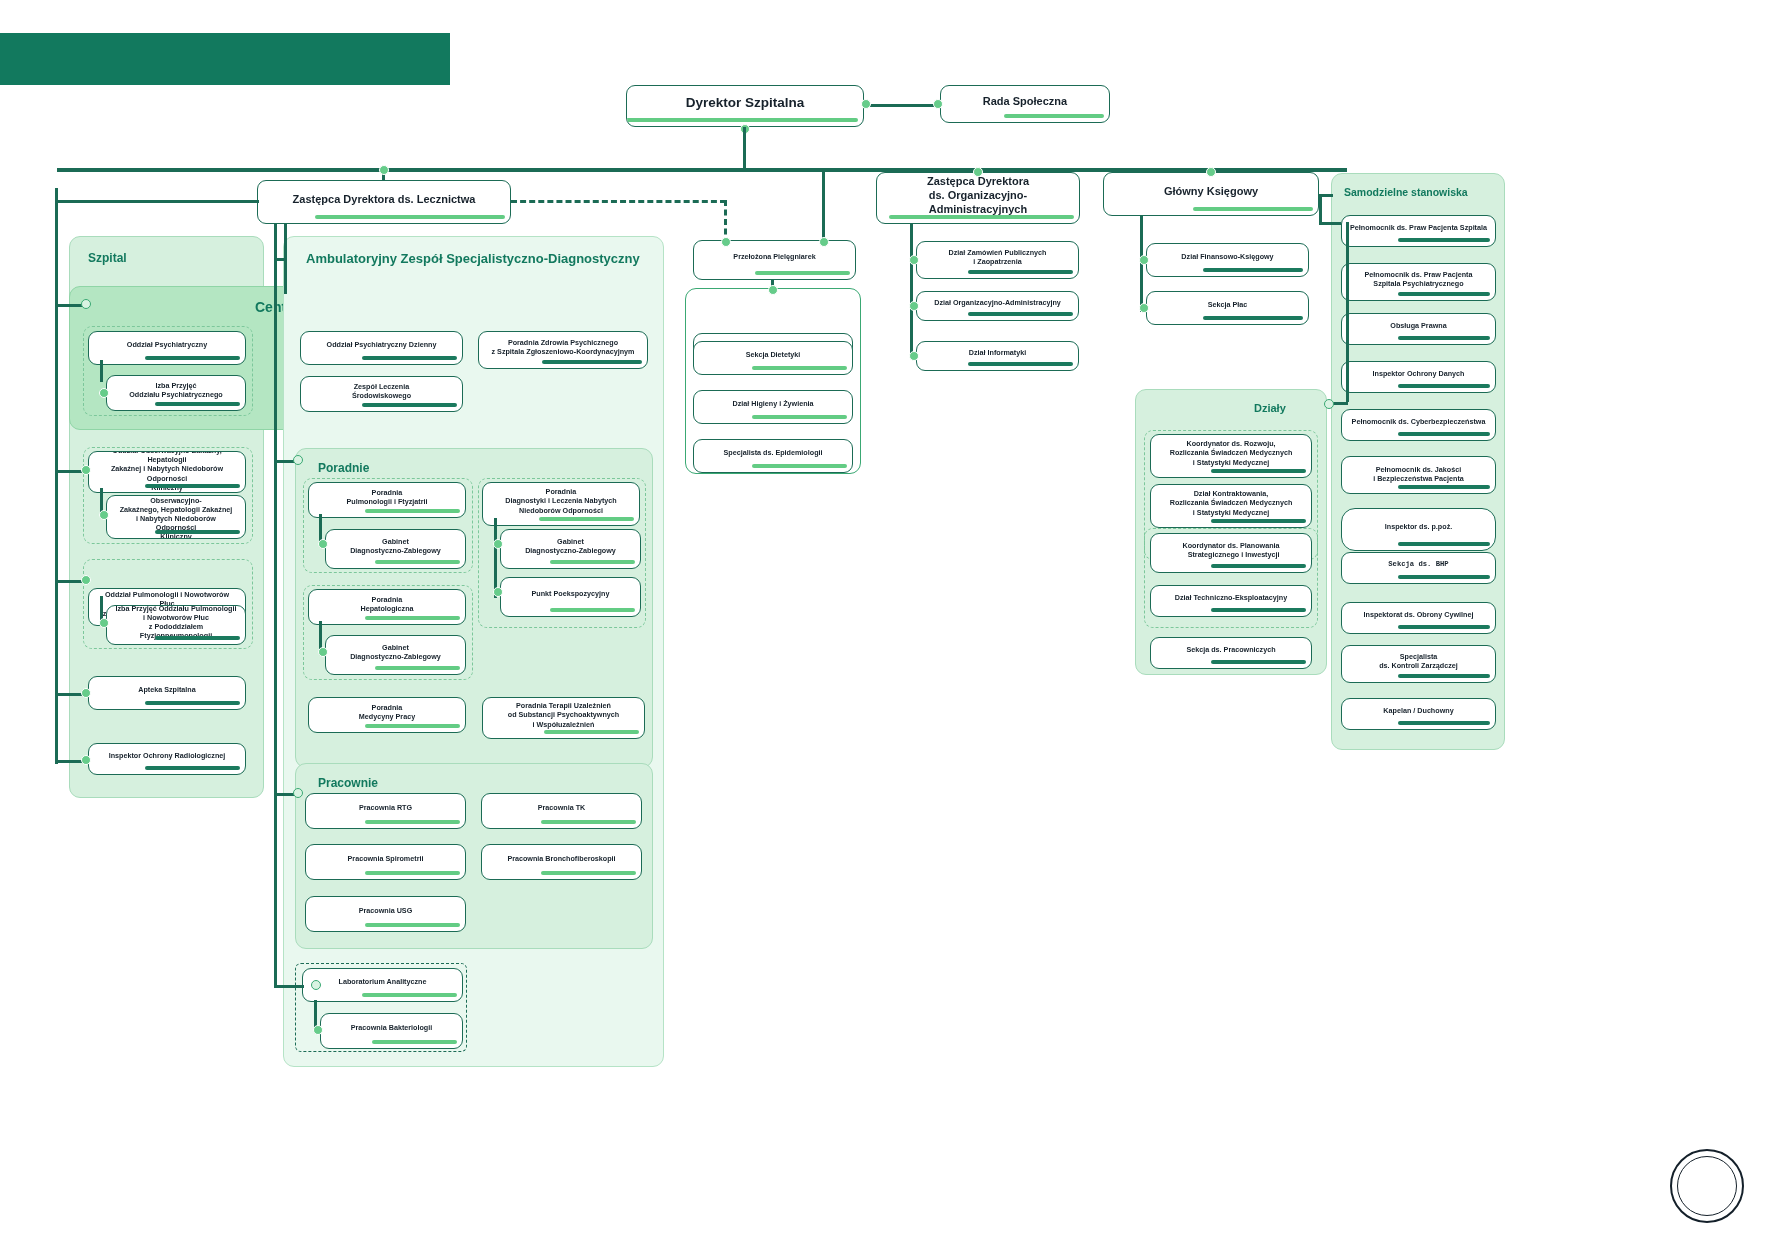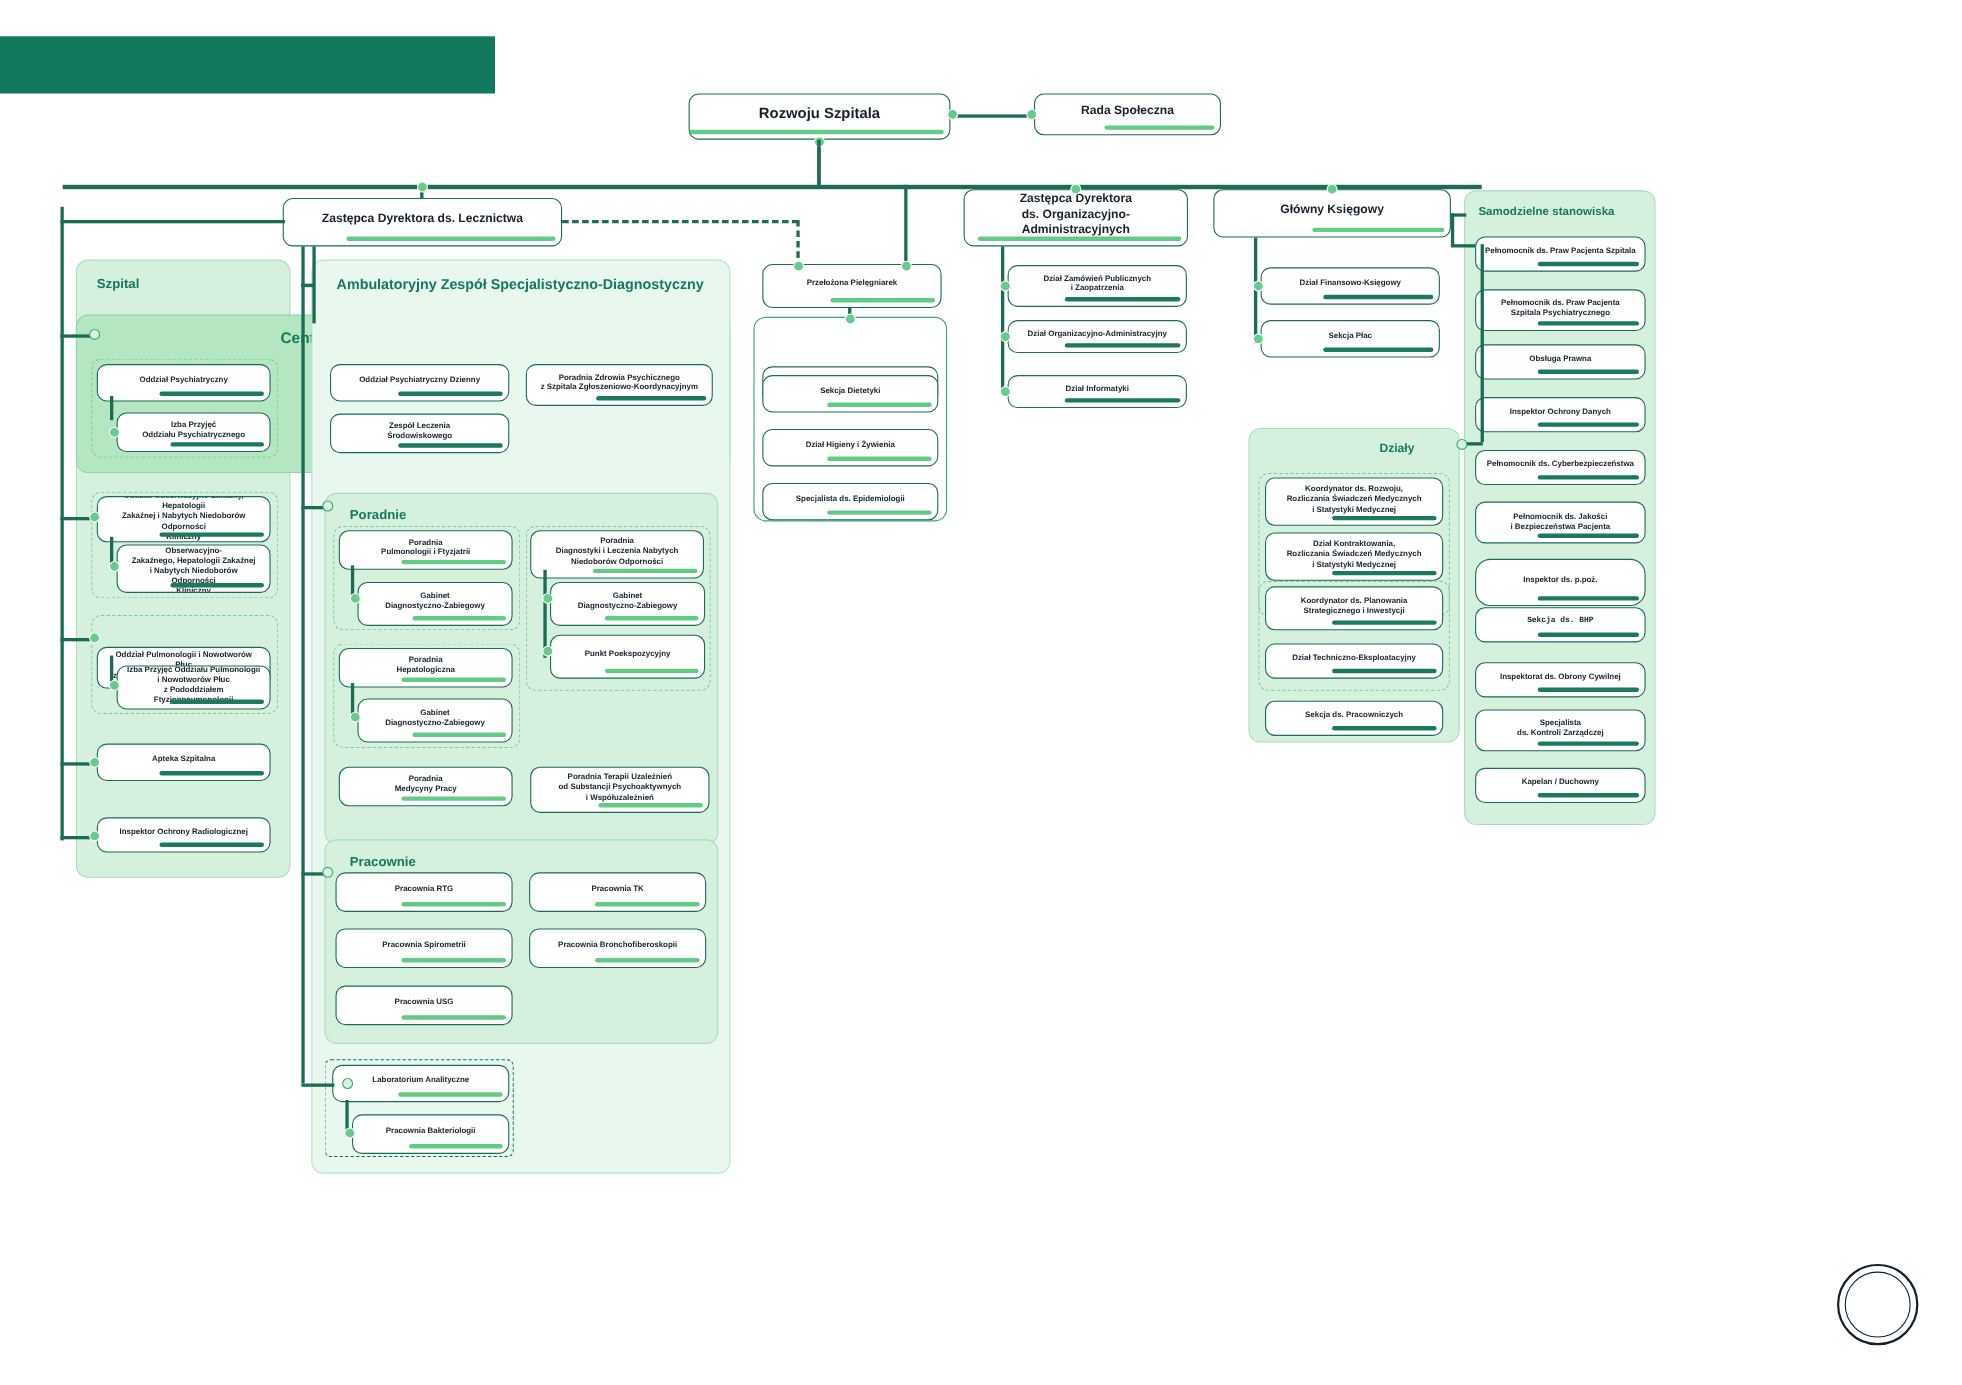--- a/index.html
+++ b/index.html
@@ -101,21 +101,21 @@
   </div>
   <div id="logo-circle">
     <div class="mini t"></div>
     <div class="mini b"></div>
     <div class="inner"></div>
   </div>
 </div>
 
 <div id="diagram">
     <div class="node" style="left:626px;top:85px;width:238px;height:42px;">
-      <div class="lbl t-top" style="white-space: pre-line;">Rozwoju Szpitala</div>
+      <div class="lbl t-top" style="white-space: pre-line;">Dyrektor Szpitalna</div>
       <div class="ul light" style="width: 232px; right: 5px;"></div>
     </div>
     <div class="node" style="left:940px;top:85px;width:170px;height:38px;">
       <div class="lbl t-mid" style="white-space: pre-line;">Rada Społeczna</div>
       <div class="ul light" style="width: 100px; right: 5px;"></div>
     </div>
     <div class="ln h" style="left:864px;top:104px;width:76px;"></div>
     <div class="dot" style="left:861px;top:99px;"></div>
     <div class="dot" style="left:933px;top:99px;"></div>
     <div class="ln v" style="left:743px;top:127px;height:43px;"></div>
@@ -226,21 +226,21 @@
 i Statystyki Medycznej</div>
       <div class="ul dark" style="width: 95px; right: 5px;"></div>
     </div>
     <div class="node" style="left:1150px;top:484px;width:162px;height:44px;">
       <div class="lbl t-sm" style="white-space: pre-line;">Dział Kontraktowania,
 Rozliczania Świadczeń Medycznych
 i Statystyki Medycznej</div>
       <div class="ul dark" style="width: 95px; right: 5px;"></div>
     </div>
     <div class="dash" style="left:1144px;top:528px;width:174px;height:100px;"></div>
-    <div class="node" style="left:1150px;top:533px;width:162px;height:40px;">
+    <div class="node" style="left:1150px;top:533px;width:162px;height:40px;text-align:right;">
       <div class="lbl t-sm" style="white-space: pre-line;">Koordynator ds. Planowania
 Strategicznego i Inwestycji</div>
       <div class="ul dark" style="width: 95px; right: 5px;"></div>
     </div>
     <div class="node" style="left:1150px;top:585px;width:162px;height:32px;">
       <div class="lbl t-sm" style="white-space: pre-line;">Dział Techniczno-Eksploatacyjny</div>
       <div class="ul dark" style="width: 95px; right: 5px;"></div>
     </div>
     <div class="node" style="left:1150px;top:637px;width:162px;height:32px;">
       <div class="lbl t-sm" style="white-space: pre-line;">Sekcja ds. Pracowniczych</div>

